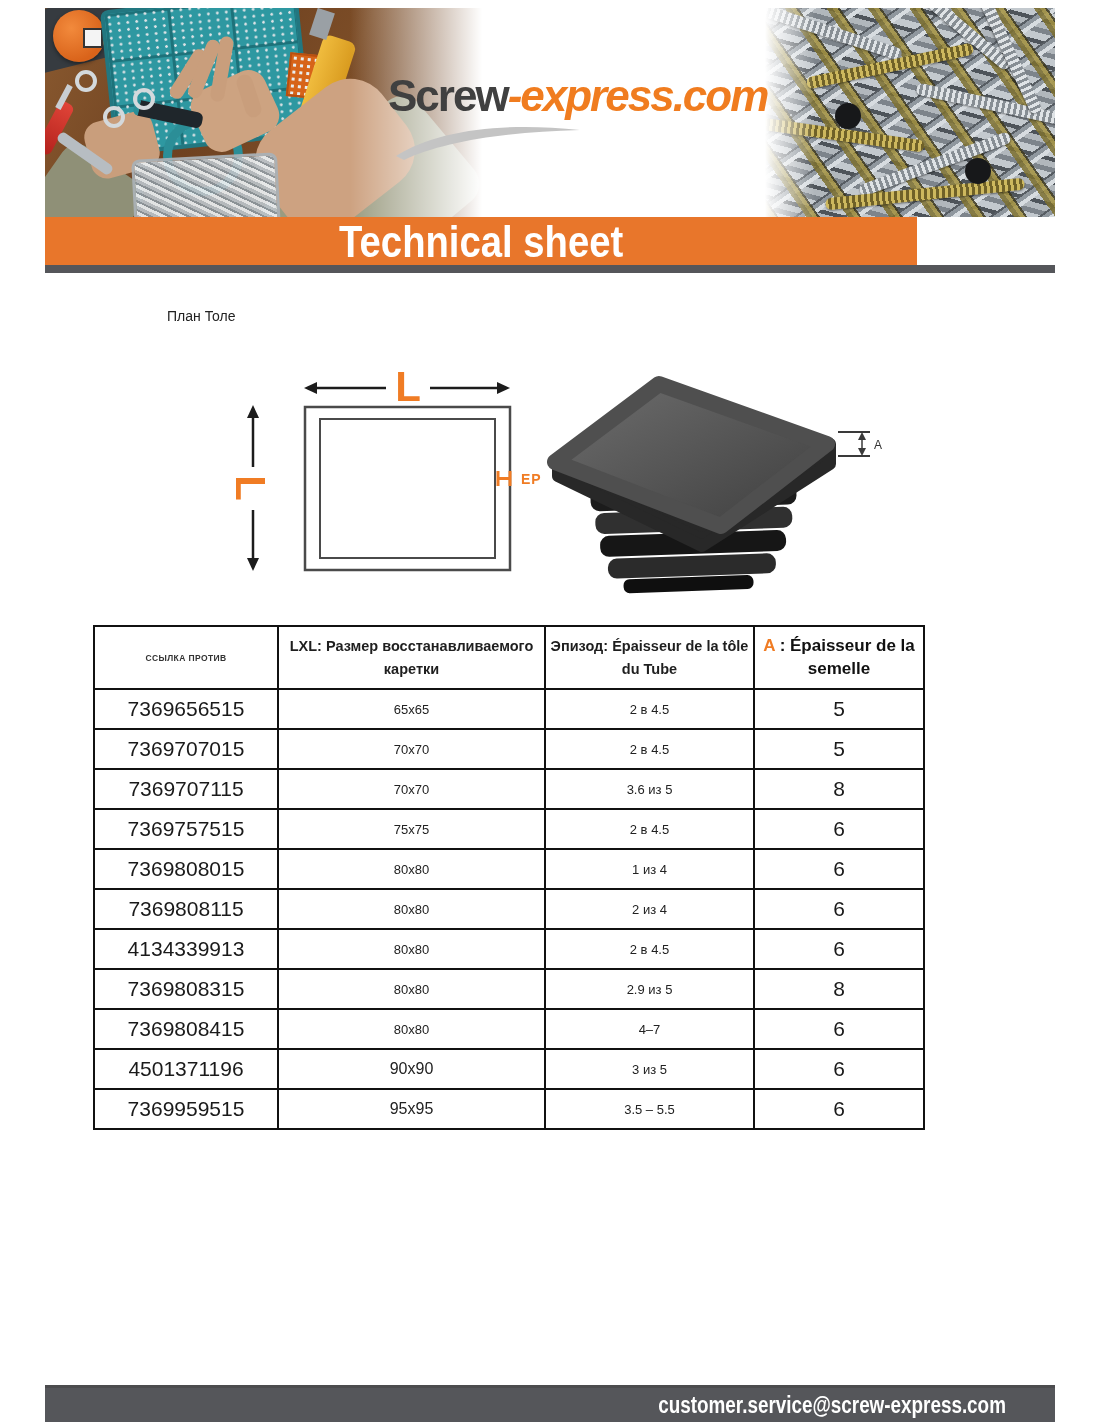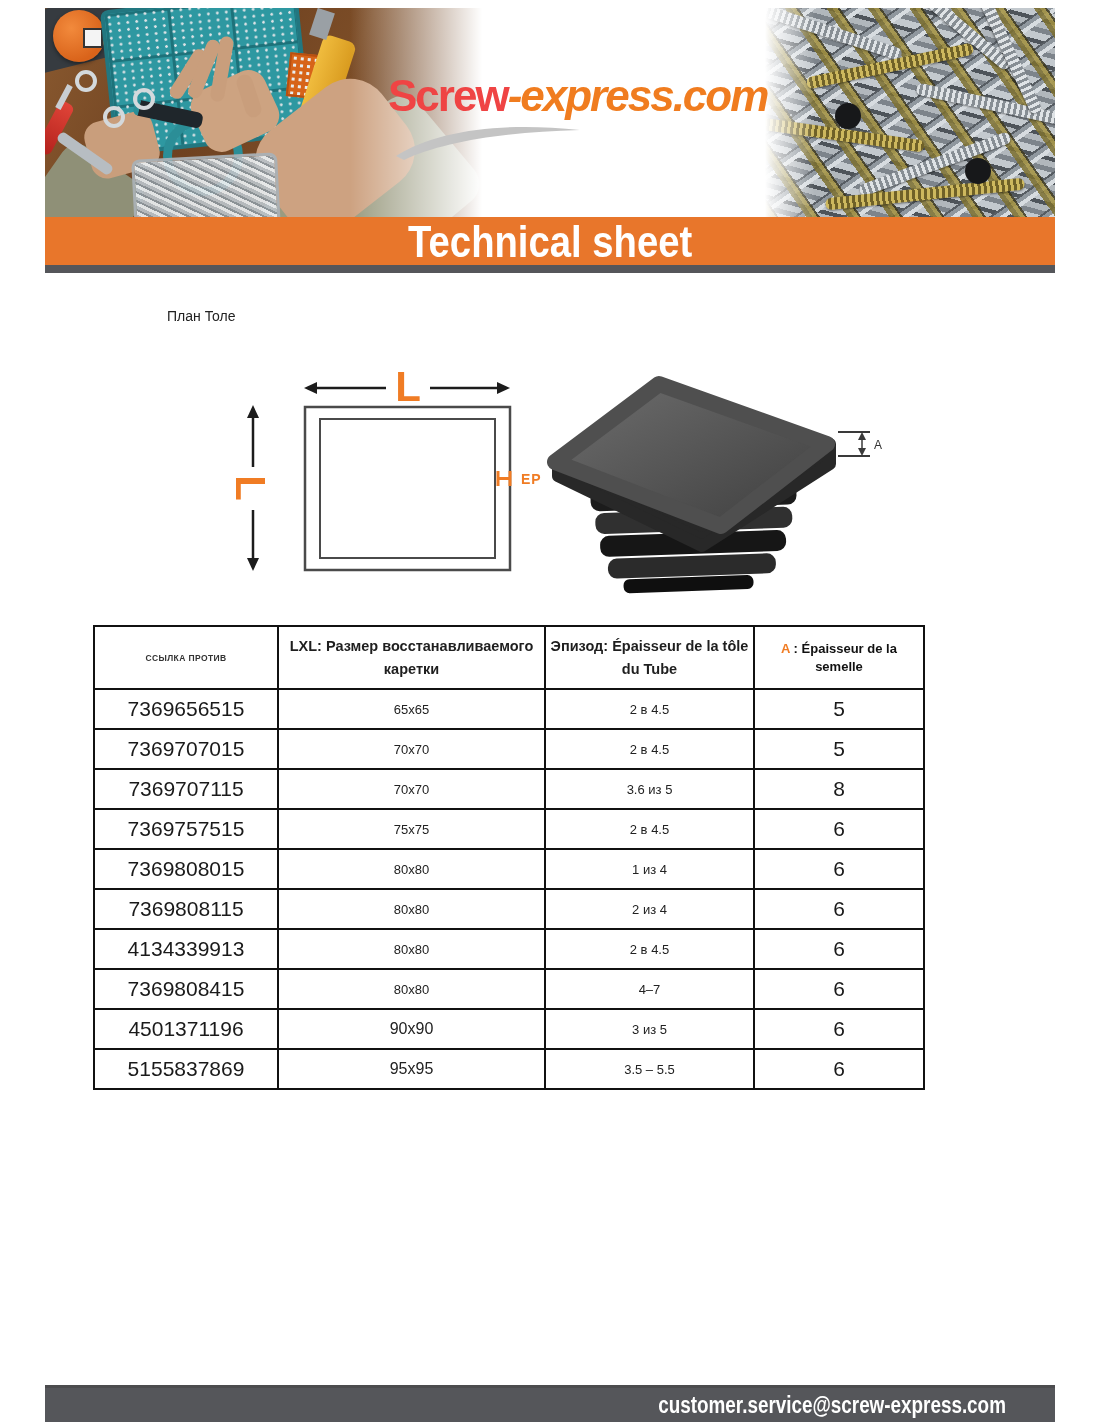--- a/index.html
+++ b/index.html
@@ -70,47 +70,47 @@
   .s7{left:60px;top:180px;width:200px;transform:rotate(-6deg);}
   .s8{left:180px;top:40px;width:130px;transform:rotate(65deg);}
   .phead{width:26px;height:26px;border-radius:50%;background:#17181a;}
   .ph1{left:70px;top:95px;} .ph2{left:200px;top:150px;}
   .pr-fade{left:0;top:0;width:50px;height:100%;
     background:linear-gradient(to right,#fff,rgba(255,255,255,0));}
 
   
   .logo{position:absolute;left:388px;top:74px;font-size:44px;font-weight:bold;
     letter-spacing:-2px;line-height:1;white-space:nowrap;}
-  .logo .p1{color:#ef4444;}
+  .logo .p1{color:#404040;}
   .logo .p2{color:#f07c1f;font-style:italic;}
   .swoosh{position:absolute;left:390px;top:120px;}
 
   
-  .banner{position:absolute;left:45px;top:217px;width:1010px;height:48px;background:#e8762b;
+  .banner{position:absolute;left:45px;top:217px;width:872px;height:48px;background:#e8762b;
     display:flex;align-items:center;justify-content:center;}
   .banner-title{color:#fff;font-size:45px;font-weight:bold;line-height:1;
     transform:scaleX(.85);transform-origin:center;letter-spacing:0;}
   .gray-bar{position:absolute;left:45px;top:265px;width:1010px;height:8px;background:#55565a;}
 
   .section-label{position:absolute;left:167px;top:308px;font-size:14px;color:#222;}
 
   
   .diagram-svg{position:absolute;left:200px;top:348px;}
   .product-svg{position:absolute;left:540px;top:375px;}
 
   
   .spec-table{position:absolute;left:93px;top:625px;width:830px;border-collapse:collapse;
     table-layout:fixed;}
   .spec-table th,.spec-table td{border:2px solid #111;text-align:center;vertical-align:middle;
     padding:0 4px;overflow:hidden;}
   .spec-table th{height:61px;font-weight:bold;}
   .spec-table td{height:38px;}
   .th-ref{font-size:8.5px;letter-spacing:.4px;color:#333;}
   .th-size,.th-tube{font-size:14.5px;color:#1f1f1f;line-height:1.55;}
-  .th-sole{font-size:13px;font-weight:bold;color:#111;line-height:1.35;}
+  .th-sole{font-size:17px;font-weight:bold;color:#111;line-height:1.35;}
   .th-sole .a-orange{color:#f07c24;}
   td.c1{font-size:21px;color:#1a1a1a;}
   td.c2{font-size:13px;color:#222;}
   td.c2.big{font-size:16px;}
   td.c3{font-size:13px;color:#222;}
   td.c4{font-size:21px;color:#1a1a1a;}
 
   
   .footer{position:absolute;left:45px;top:1385px;width:1010px;height:37px;background:#55565a;
     border-top:3px solid #4c4c4e;box-sizing:border-box;}
@@ -282,33 +282,39 @@
         <td class="c3">2 из 4</td>
         <td class="c4">6</td>
       </tr>
       <tr>
         <td class="c1">4134339913</td>
         <td class="c2">80x80</td>
         <td class="c3">2 в 4.5</td>
         <td class="c4">6</td>
       </tr>
       <tr>
+        <td class="c1">7369808315</td>
+        <td class="c2">80x80</td>
+        <td class="c3">2.9 из 5</td>
+        <td class="c4">8</td>
+      </tr>
+      <tr>
         <td class="c1">7369808415</td>
         <td class="c2">80x80</td>
         <td class="c3">4–7</td>
         <td class="c4">6</td>
       </tr>
       <tr>
         <td class="c1">4501371196</td>
         <td class="c2 big">90x90</td>
         <td class="c3">3 из 5</td>
         <td class="c4">6</td>
       </tr>
       <tr>
-        <td class="c1">5155837869</td>
+        <td class="c1">7369959515</td>
         <td class="c2 big">95x95</td>
         <td class="c3">3.5 – 5.5</td>
         <td class="c4">6</td>
       </tr>
     </tbody>
   </table>
 
   <div class="footer">
     <span class="footer-email">customer.service@screw-express.com</span>
   </div>

